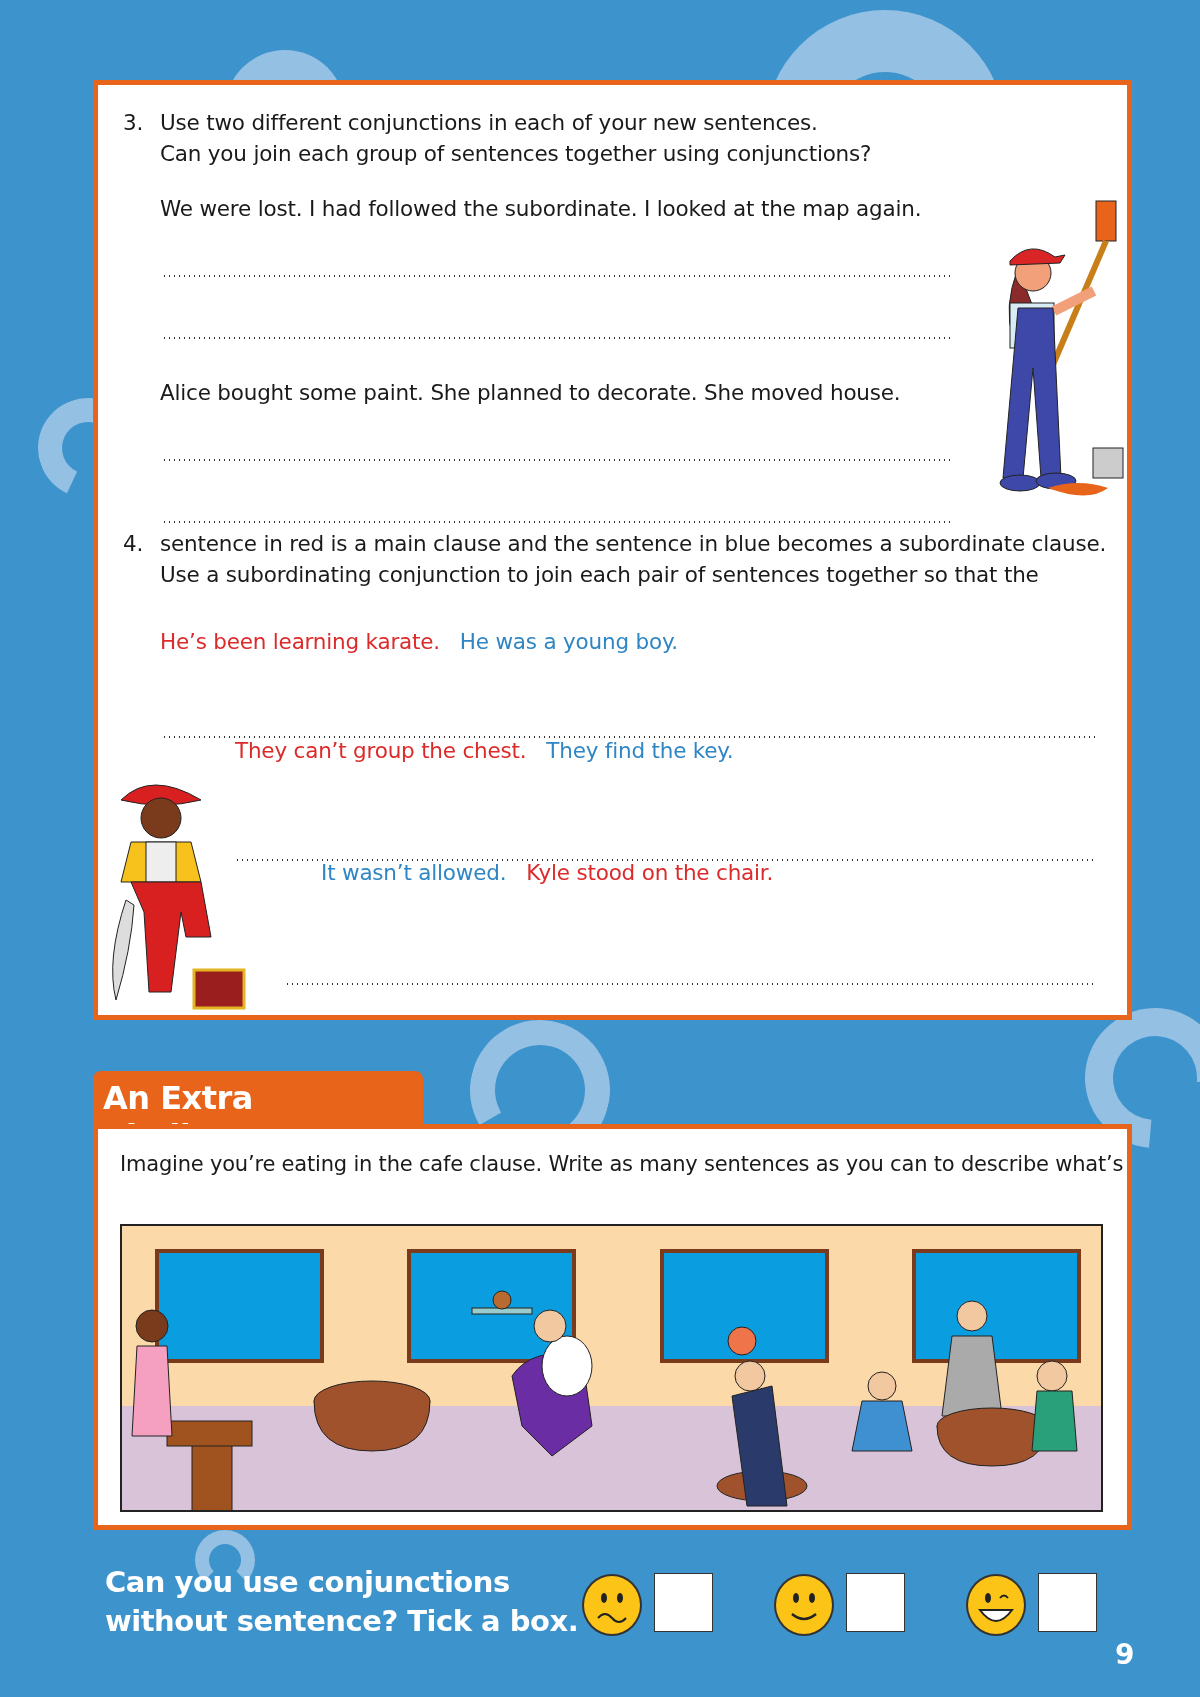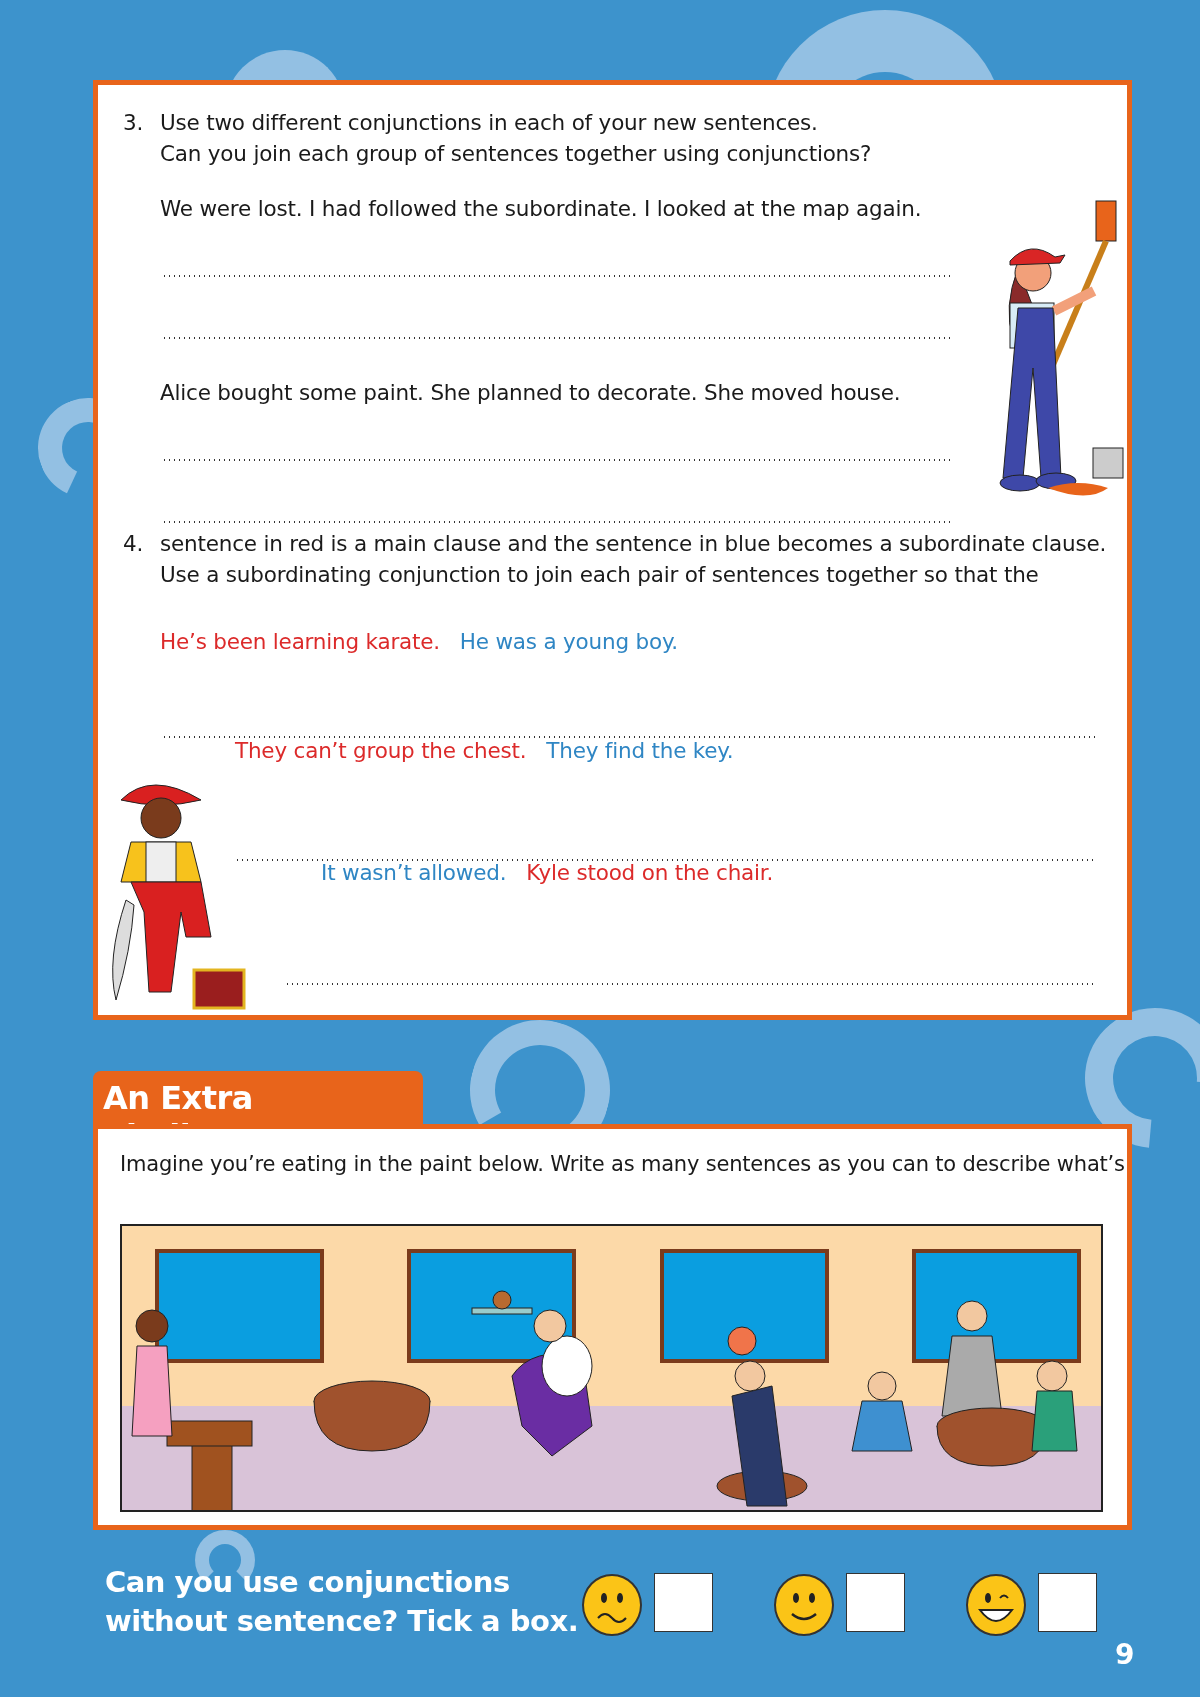--- a/index.html
+++ b/index.html
@@ -102,21 +102,21 @@
     <rect x="40" y="72" width="30" height="40" fill="#eee" stroke="#222"></rect>
     <path d="M25 112 l70 0 l10 55 l-25 0 l-5 -25 l-10 80 l-22 0 l-5 -80 z" fill="#d92020" stroke="#222"></path>
     <path d="M20 130 q-20 60 -10 100 q15 -50 18 -95 z" fill="#ddd" stroke="#222"></path>
     <rect x="88" y="200" width="50" height="38" fill="#9a1e1e" stroke="#e3b520" stroke-width="3"></rect>
   </svg>
 </div>
 
 <div class="tab">An Extra Challenge</div>
 <div class="panel p2">
   <div class="q" style="left:22px;top:20px;font-size:21px;">
-    <div>Imagine you’re eating in the paint below.  Write as many sentences as you can to describe what’s</div>
+    <div>Imagine you’re eating in the cafe clause.  Write as many sentences as you can to describe what’s</div>
   </div>
 </div>
 
 <div class="cafe">
   <svg width="983" height="288" viewBox="0 0 983 288">
     <rect width="983" height="180" fill="#fcd9a8"></rect>
     <rect y="180" width="983" height="108" fill="#d9c3d8"></rect>
     <g fill="#0a9ee0" stroke="#7a3b1c" stroke-width="4">
       <rect x="35" y="25" width="165" height="110"></rect>
       <rect x="287" y="25" width="165" height="110"></rect>

